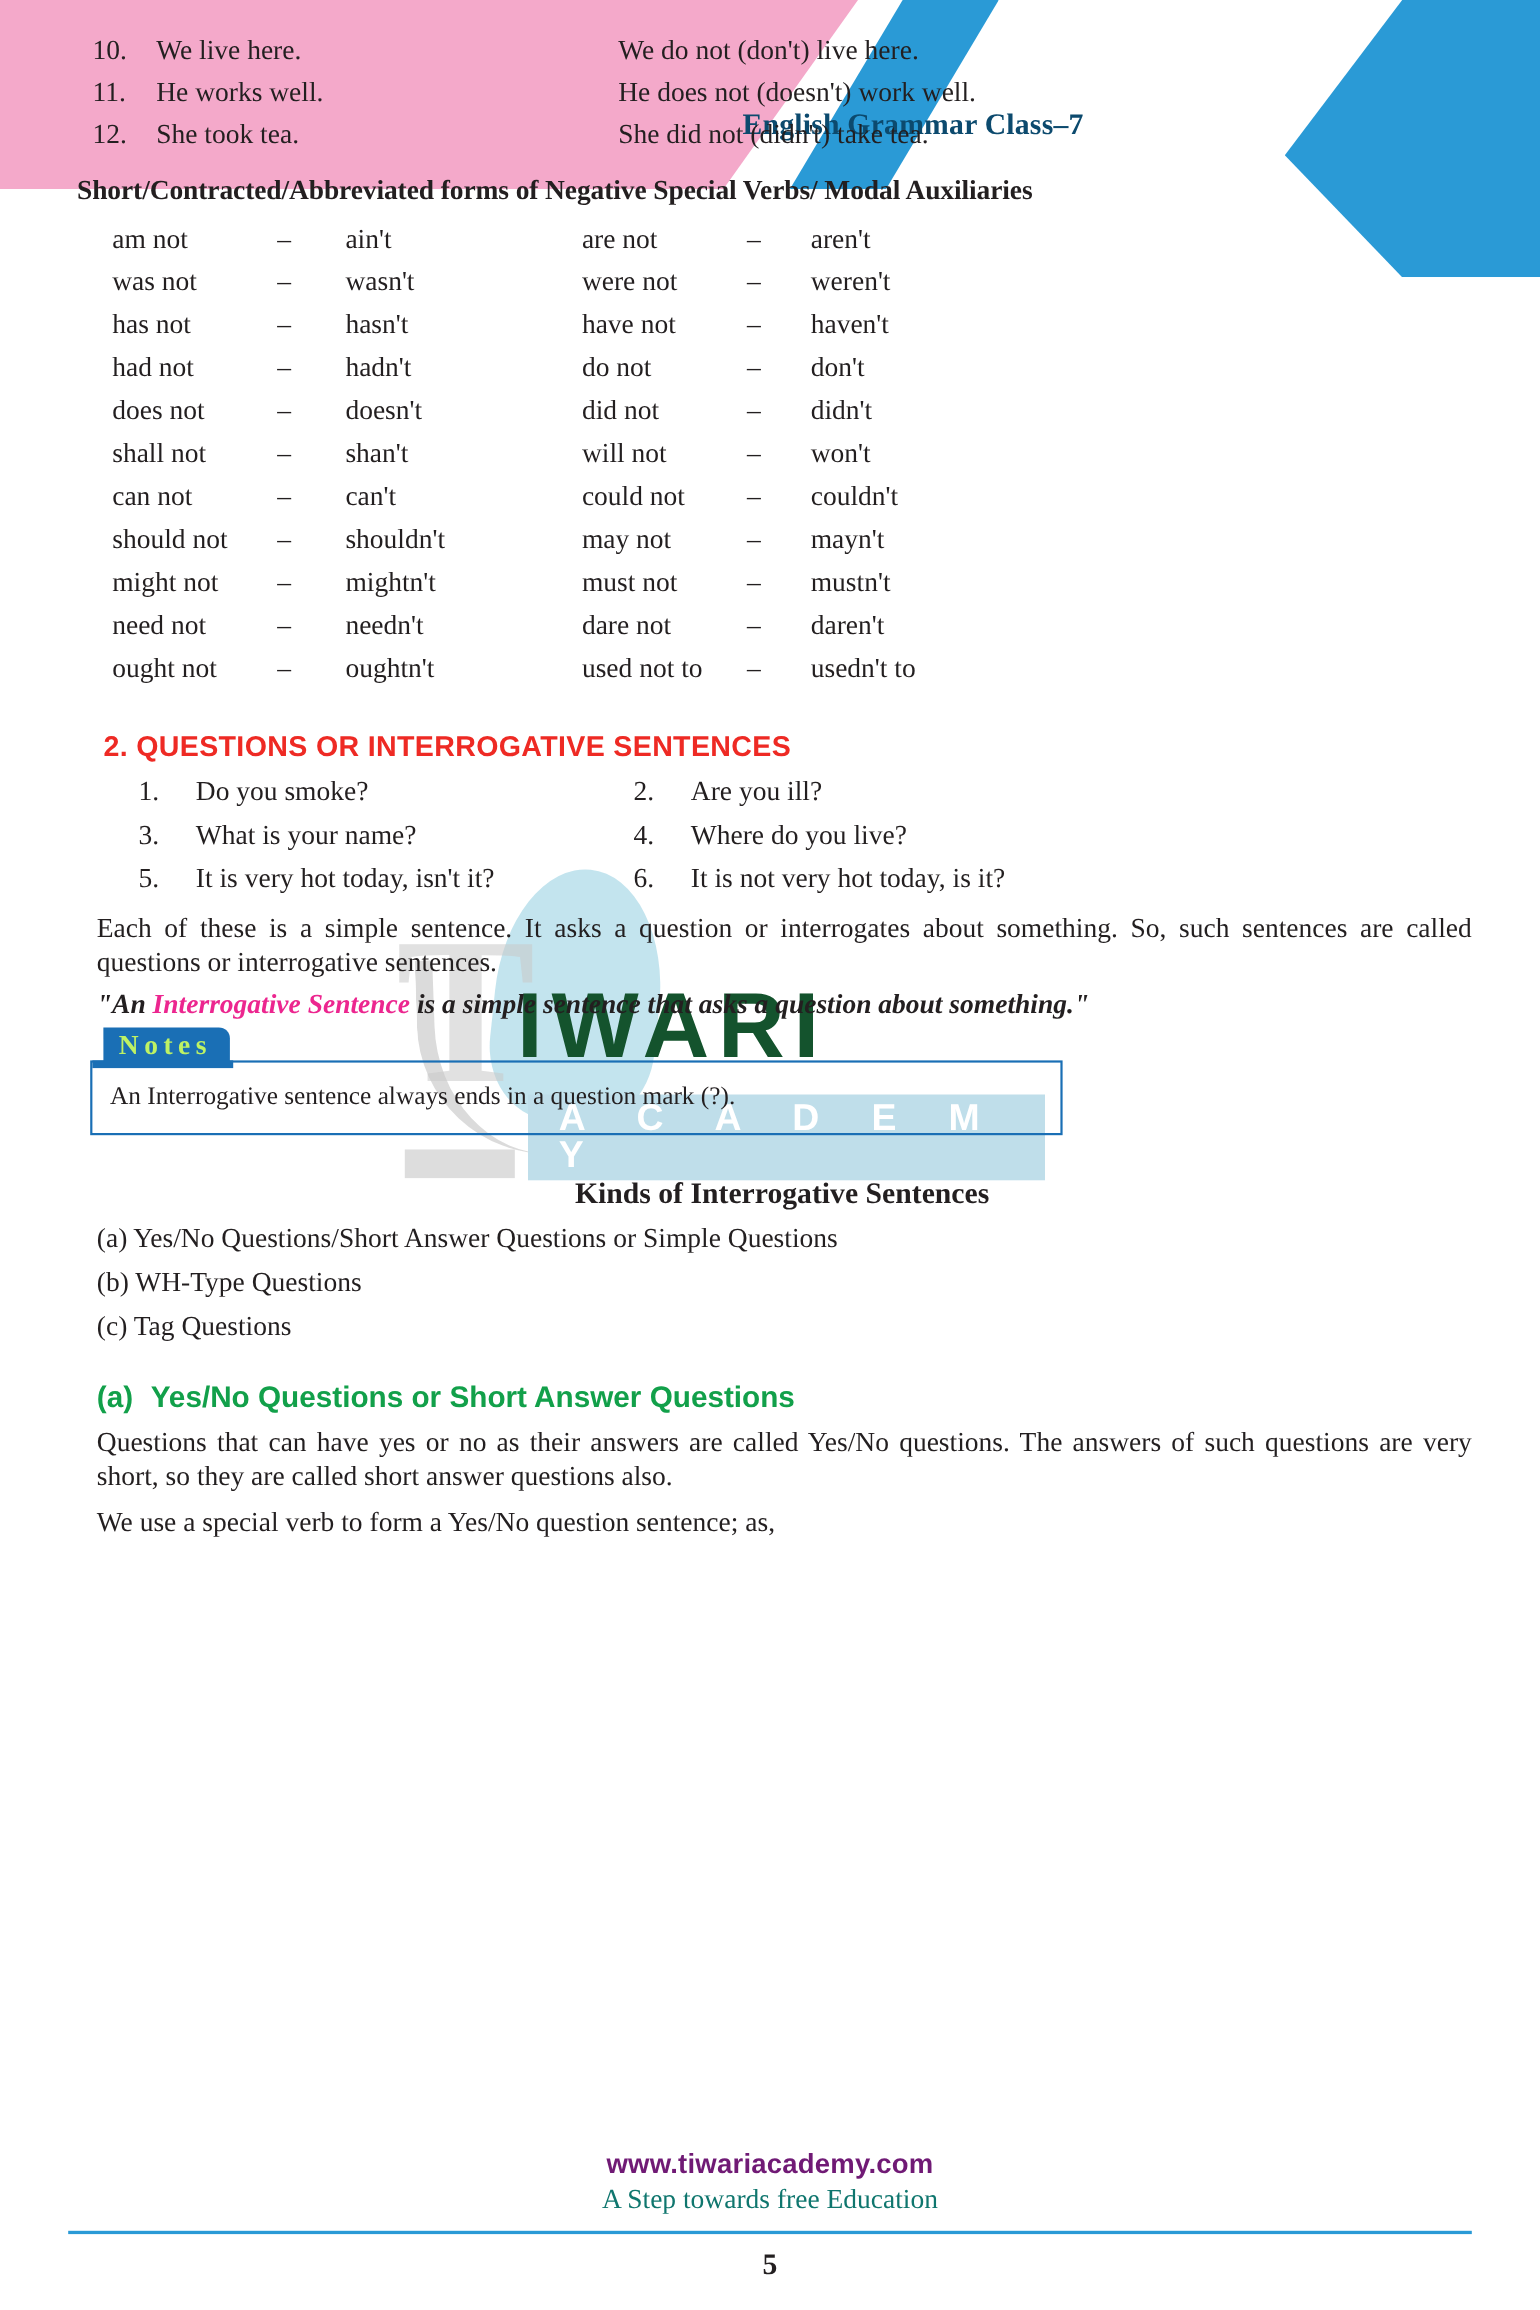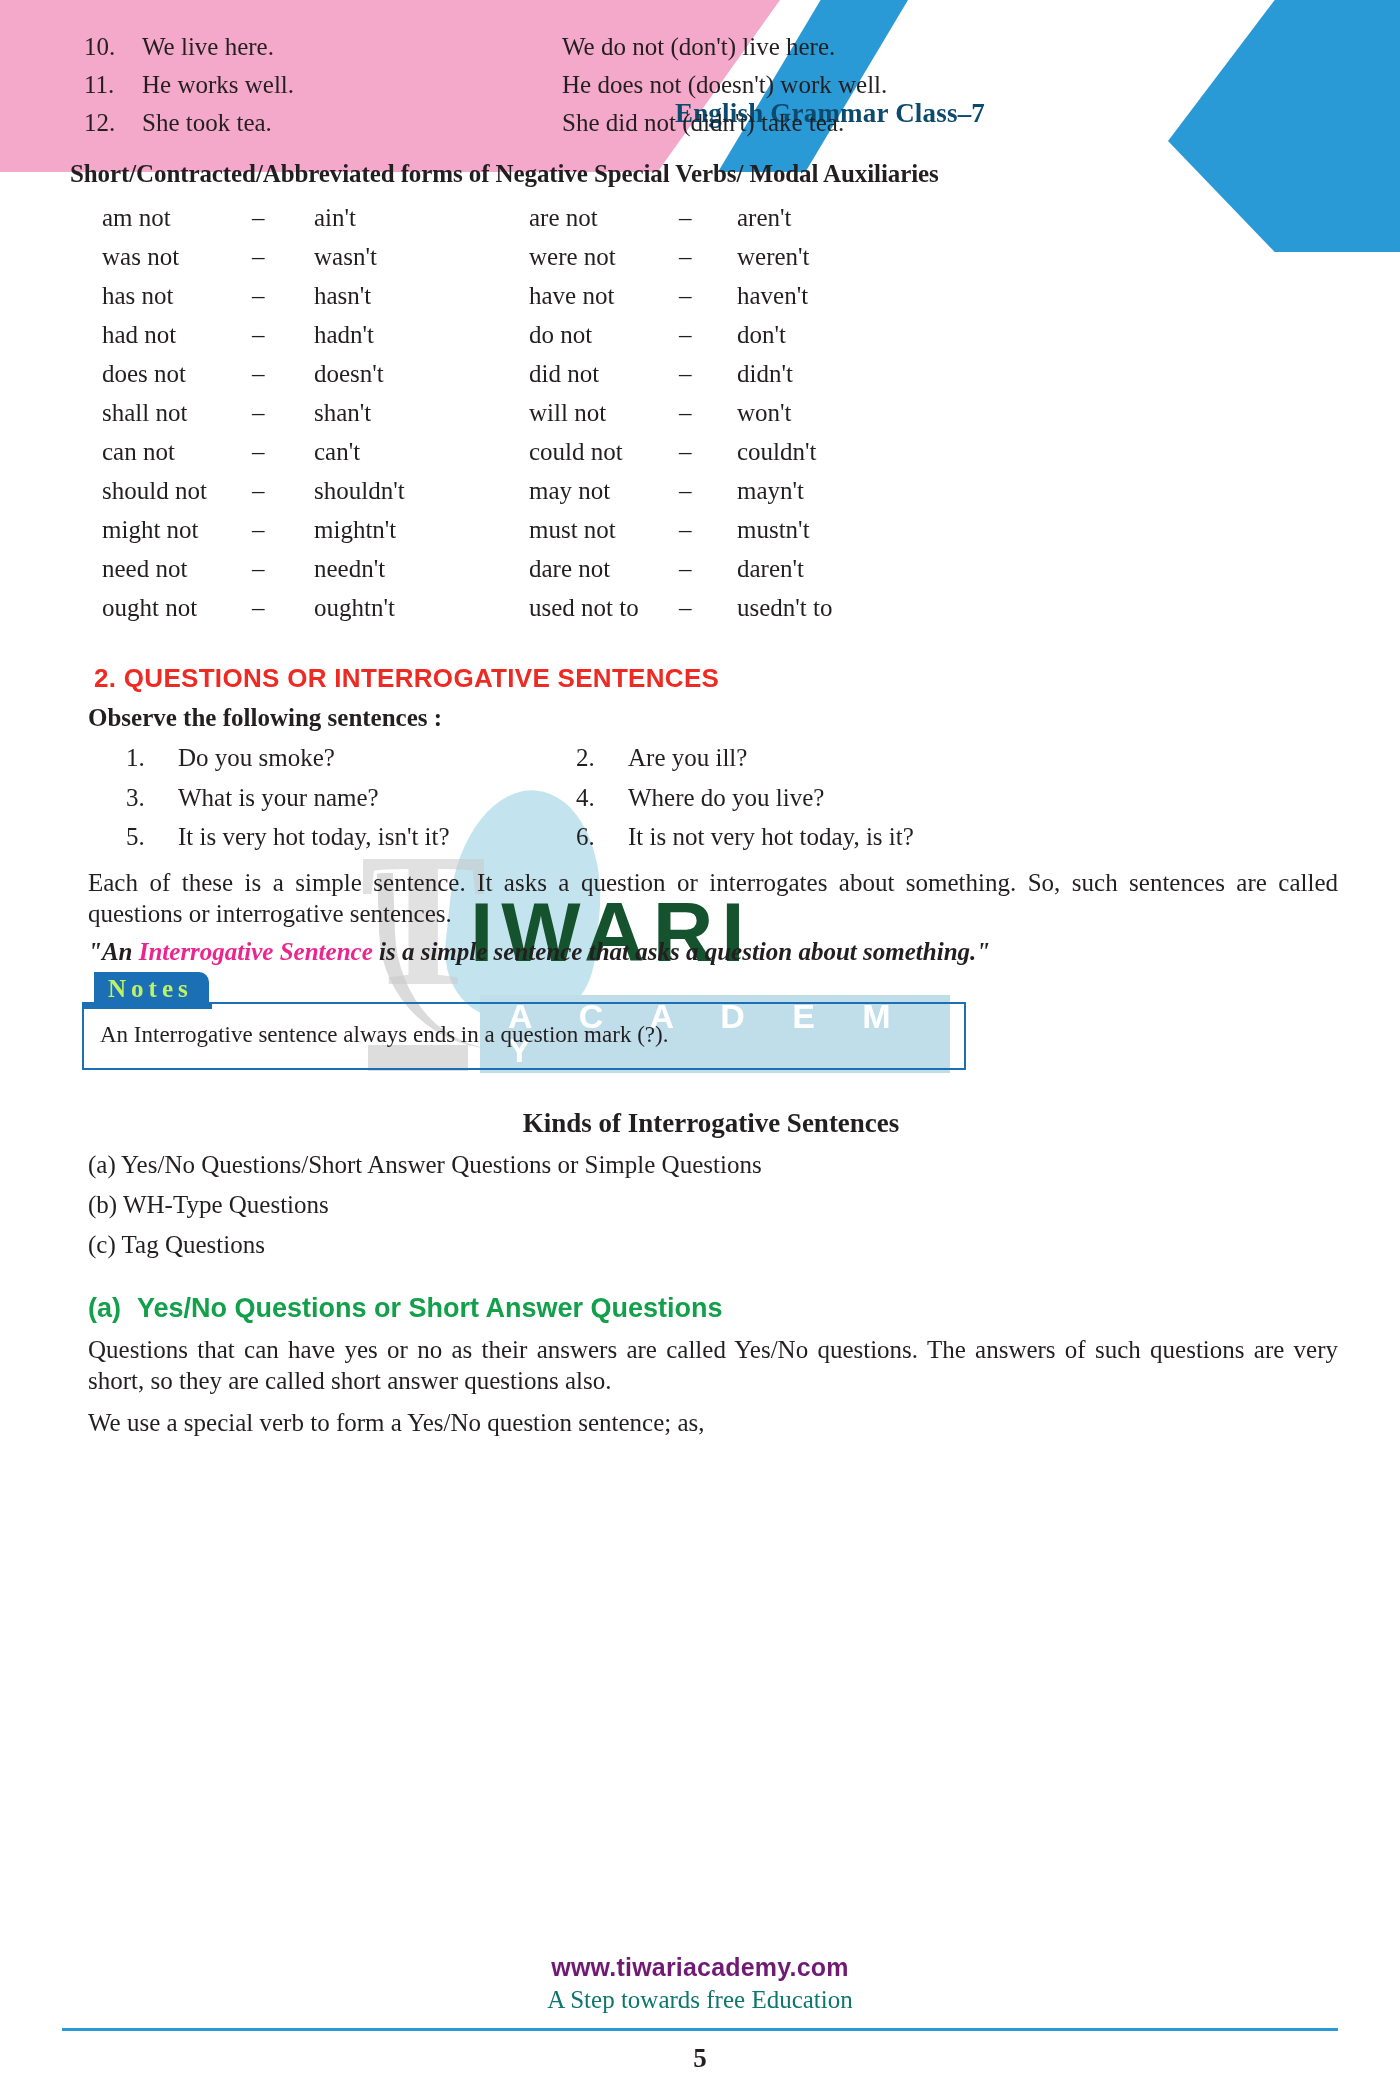--- a/index.html
+++ b/index.html
@@ -423,21 +423,20 @@
           <td class="c-dash">–</td>
           <td class="c-short">oughtn't</td>
           <td class="c-full2">used not to</td>
           <td class="c-dash2">–</td>
           <td>usedn't to</td>
         </tr>
       </tbody>
     </table>
 
     <div class="heading-red">2. QUESTIONS OR INTERROGATIVE  SENTENCES</div>
-    <div class="bold-line">Observe the following sentences :</div>
 
     <table class="qtable">
       <tbody>
         <tr>
           <td class="q-num">1.</td>
           <td class="q-text">Do you smoke?</td>
           <td class="q-num">2.</td>
           <td>Are you ill?</td>
         </tr>
         <tr>

